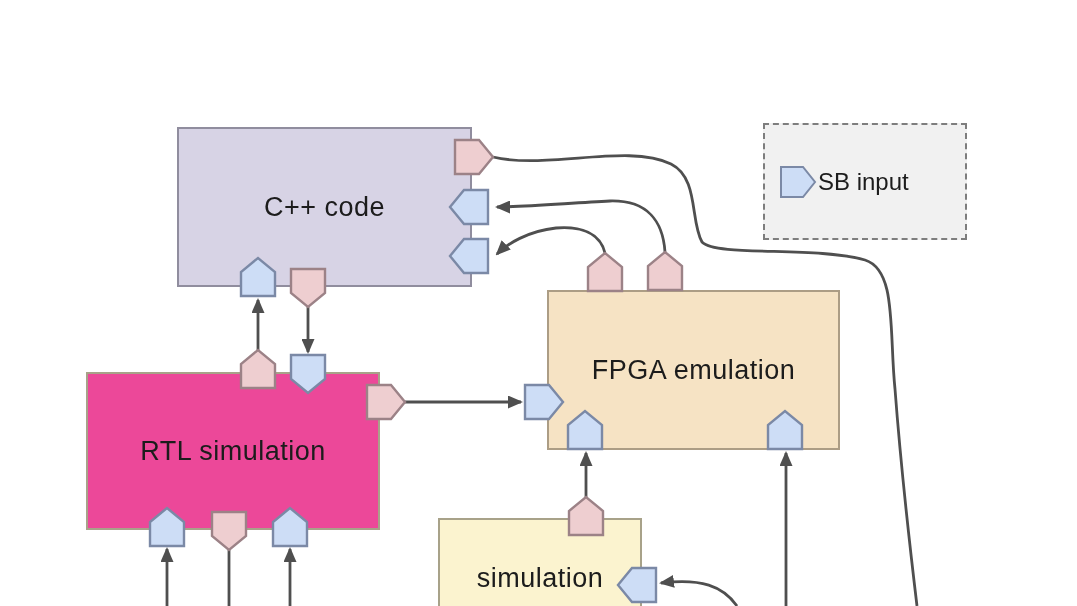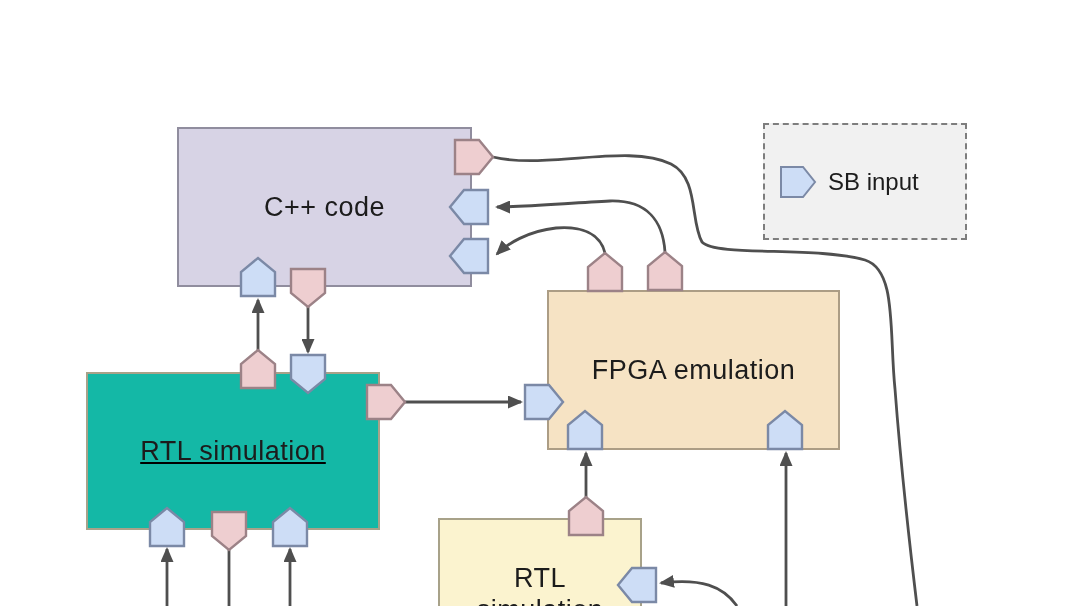--- a/index.html
+++ b/index.html
@@ -52,48 +52,46 @@
     display: flex;
     flex-direction: column;
     justify-content: center;
     gap: 11px;
     padding-left: 13px;
     z-index: 3;
   }
   .legend-item {
     display: flex;
     align-items: center;
-    gap: 10px;
   }
   .legend-label {
     font-size: 24px;
     color: #1c1c1c;
   }
   .swatch { display: block; }
 </style>
 </head>
 <body>
 
 <div class="canvas">
 
   <div class="node node-cpp" style="background: rgb(215, 211, 229); border-color: rgb(144, 141, 158);">
     <div class="node-label">C++ code</div>
   </div>
 
-  <div class="node node-rtl-sim" style="background: #14b8a6; border-color: rgb(168, 162, 137); text-decoration: underline;">
+  <div class="node node-rtl-sim" style="background: #ec4899; border-color: rgb(168, 162, 137);">
     <div class="node-label">RTL simulation</div>
   </div>
 
   <div class="node node-fpga" style="background: rgb(246, 227, 196); border-color: rgb(172, 157, 133);">
     <div class="node-label">FPGA emulation</div>
   </div>
 
   <div class="node node-rtl-sim2" style="background: rgb(251, 243, 207); border-color: rgb(168, 162, 137);">
     <div class="node-label">
-      <div>RTL</div>
       <div>simulation</div>
     </div>
   </div>
 
   <svg id="diagram-svg" width="1077" height="606" viewBox="0 0 1077 606">
     <defs>
       <marker id="arrowhead" markerUnits="userSpaceOnUse" markerWidth="15" markerHeight="13" refX="13" refY="6.5" orient="auto">
         <path id="arrowhead-shape" d="M0,0 L15,6.5 L0,13 z" fill="#4f4f4f"></path>
       </marker>
     </defs>

